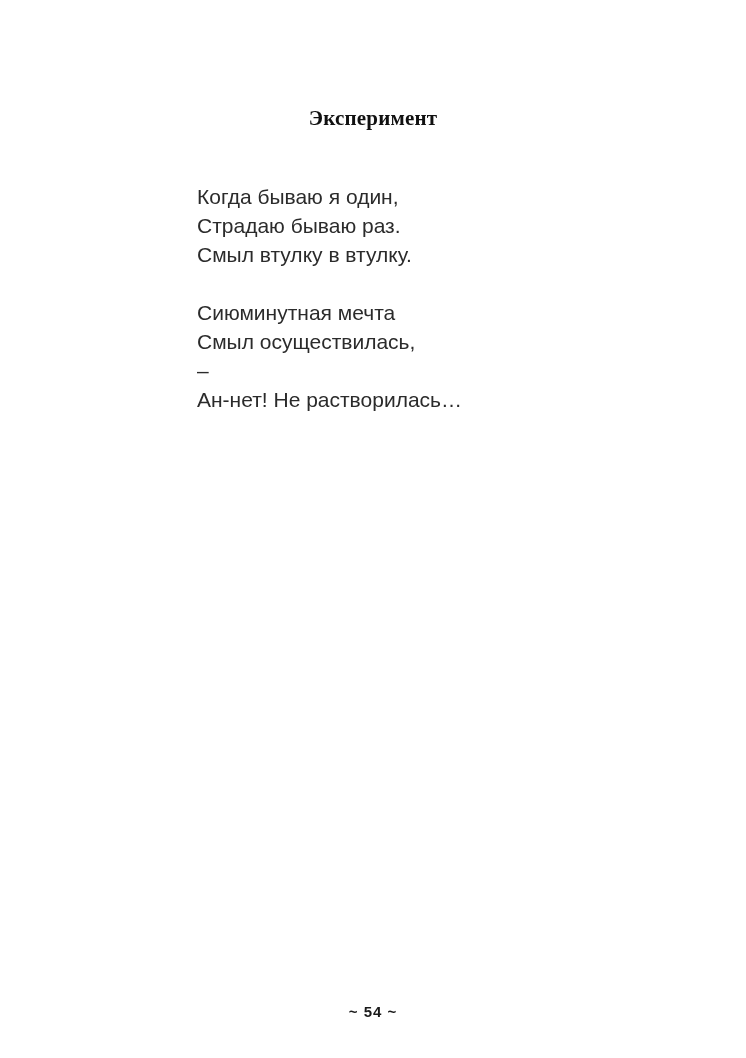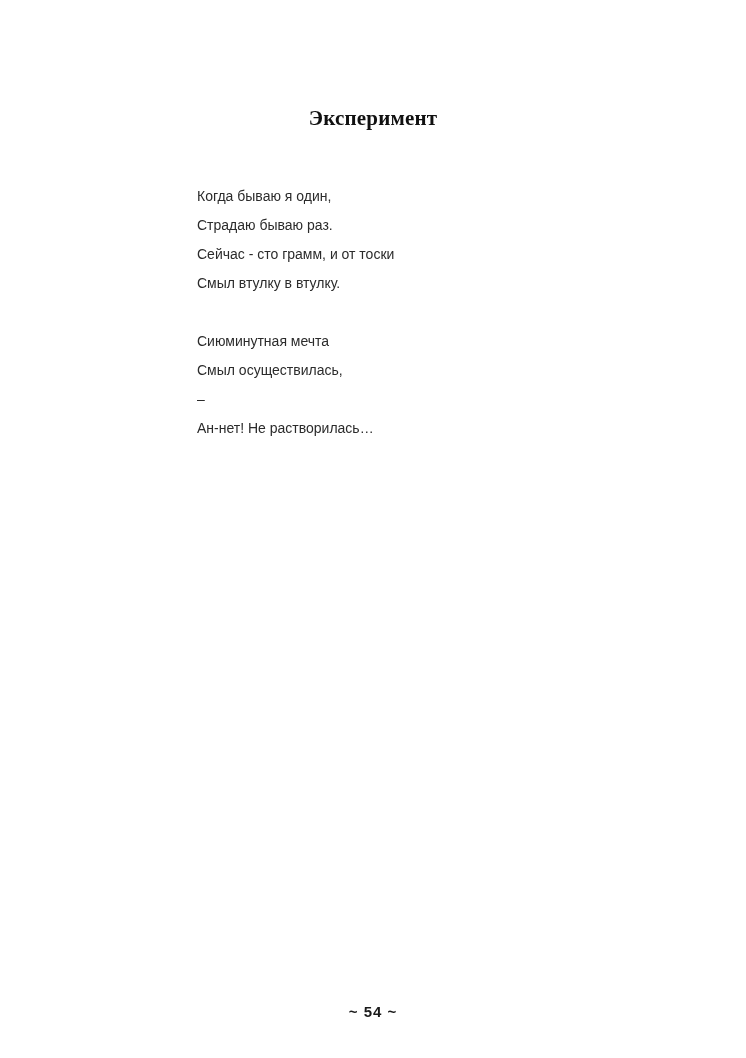--- a/index.html
+++ b/index.html
@@ -31,21 +31,21 @@
     font-weight: bold;
     font-size: 21px;
     letter-spacing: 0.2px;
     color: #111111;
   }
   .poem-body {
     position: absolute;
     top: 182px;
     left: 197px;
     width: 480px;
-    font-size: 14px;
+    font-size: 21px;
     line-height: 29px;
     color: #2b2b2b;
   }
   .stanza {
     margin: 0 0 29px 0;
   }
   .stanza:last-child {
     margin-bottom: 0;
   }
   .line {
@@ -69,21 +69,20 @@
 
 <div class="page">
 
   <div class="poem-title">Эксперимент</div>
 
   <div class="poem-body">
 
     <div class="stanza">
       <div class="line">Когда бываю я один,</div>
       <div class="line">Страдаю бываю раз.</div>
-      <div class="line">Сейчас - сто грамм, и от тоски</div>
       <div class="line">Смыл втулку в втулку.</div>
     </div>
 
     <div class="stanza">
       <div class="line">Сиюминутная мечта</div>
       <div class="line">Смыл осуществилась,</div>
       <div class="line">–</div>
       <div class="line">Ан-нет! Не растворилась…</div>
     </div>
 

